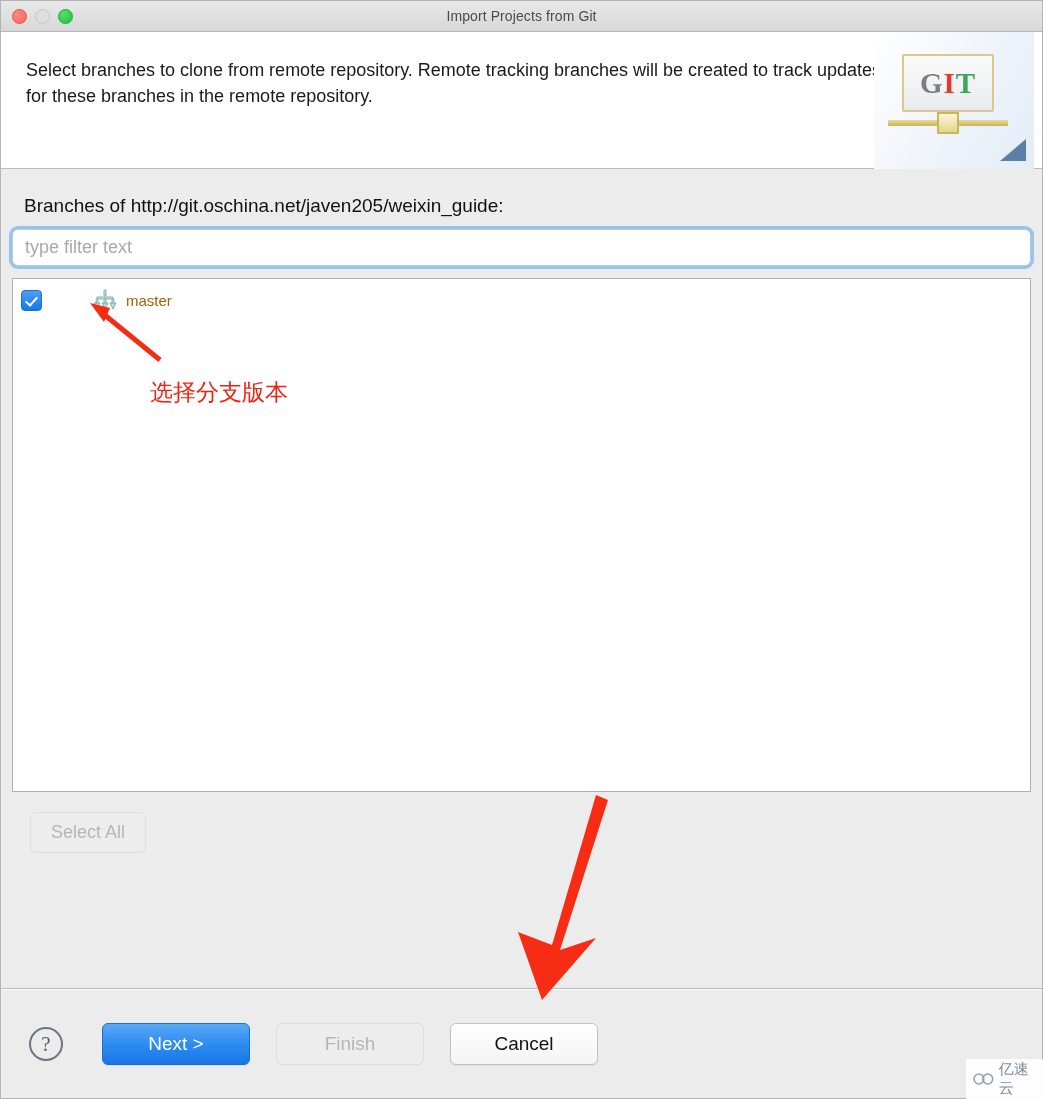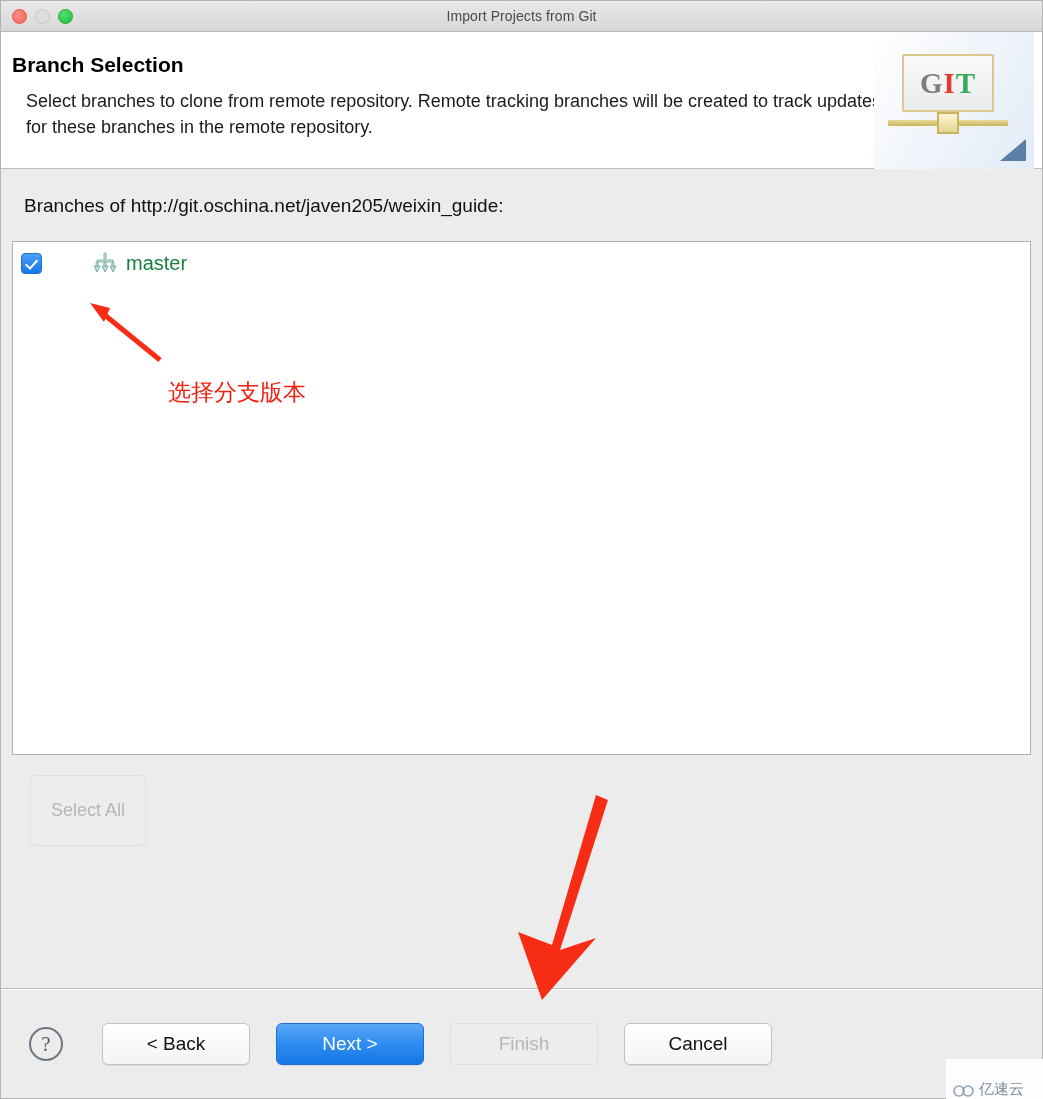--- a/index.html
+++ b/index.html
@@ -206,37 +206,37 @@
     transform: rotate(42deg);
   }
   .branch-icon {
     margin-left: 51px;
     width: 24px;
     height: 22px;
     flex: 0 0 auto;
   }
   .branch-name {
     margin-left: 9px;
-    font-size: 20px;
-    color: #15803d;
+    font-size: 15px;
+    color: #a16207;
     text-align: center;
   }
 
   .bulk-buttons {
     display: flex;
     gap: 28px;
     margin: 20px 0 0 18px;
   }
   .btn {
     font-family: "Liberation Sans", sans-serif;
     font-size: 18px;
     border-radius: 6px;
     border: 1px solid #c2c2c2;
     background: linear-gradient(to bottom, #ffffff, #f4f4f4);
-    padding: 24px 20px;
+    padding: 9px 20px;
     color: #111;
     cursor: pointer;
     box-shadow: 0 1px 1px rgba(0,0,0,.07);
   }
   .btn.disabled {
     color: #b6b6b6;
     background: #ededed;
     border-color: #dedede;
     box-shadow: none;
   }
@@ -275,38 +275,38 @@
   }
 
   
   .anno-layer {
     position: absolute;
     inset: 0;
     pointer-events: none;
   }
   .anno-text {
     position: absolute;
-    left: 168px;
+    left: 150px;
     top: 377px;
     font-size: 23px;
     color: #ef2212;
     font-family: "DejaVu Sans", sans-serif;
     white-space: nowrap;
   }
 
   
   .watermark {
     position: absolute;
     right: 0;
     bottom: 0;
-    width: 97px;
+    width: 77px;
     height: 40px;
     background: #fdfdfd;
     display: flex;
-    align-items: flex-end;
+    align-items: center;
     gap: 4px;
     padding-left: 7px;
     box-sizing: border-box;
   }
   .wm-text {
     font-size: 15px;
     color: #7b8a9c;
     font-family: "DejaVu Sans", sans-serif;
   }
 </style>
@@ -318,39 +318,41 @@
   <div class="titlebar">
     <div class="traffic">
       <div class="light close"></div>
       <div class="light min"></div>
       <div class="light max"></div>
     </div>
     <div class="title-text">Import Projects from Git</div>
   </div>
 
   <div class="header">
-    <div class="header-title">Branch Selection</div>
     <div class="header-desc">Select branches to clone from remote repository. Remote tracking branches will be created to track updates for these branches in the remote repository.</div>
 
     <div class="git-logo">
       <div class="git-plate">
         <span class="git-g">G</span>
           <span class="git-i">I</span>
           <span class="git-t">T</span>
       </div>
       <div class="git-bar"></div>
       <div class="git-knob"></div>
       <div class="git-tri"></div>
     </div>
   </div>
 
   <div class="body">
 
     <div class="branches-label">Branches of http://git.oschina.net/javen205/weixin_guide:</div>
 
+    <div class="filter-wrap">
+      <input class="filter-input" type="text" placeholder="type filter text" style="">
+    </div>
 
     <div class="tree">
       <div class="tree-row">
         <div class="chk"></div>
         <svg class="branch-icon" viewBox="0 0 24 22">
           <g fill="#c9e3dd" stroke="#84b5ab" stroke-width="1">
             <path d="M11 1 h2 v6 h-2 z"></path>
             <path d="M4 8 h16 v2 H4 z"></path>
             <path d="M3.2 10 h1.8 v5 H3.2 z"></path>
             <path d="M19 10 h1.8 v5 H19 z"></path>
@@ -371,21 +373,20 @@
     </div>
   </div>
 
   <div class="footer">
     <svg class="help-icon" viewBox="0 0 36 36">
       <circle cx="18" cy="18" r="16" fill="none" stroke="#6c7785" stroke-width="2"></circle>
       <text x="18" y="25" text-anchor="middle" font-size="21" fill="#56616e" font-family="Liberation Serif, serif">?</text>
     </svg>
 
     <div class="footer-buttons">
-      <button class="btn">&lt; Back</button>
       <button class="btn primary">Next &gt;</button>
       <button class="btn disabled">Finish</button>
       <button class="btn">Cancel</button>
     </div>
   </div>
 </div>
 
 <div class="anno-layer">
   <svg width="1043" height="1099" style="position:absolute;left:0;top:0;">
 

